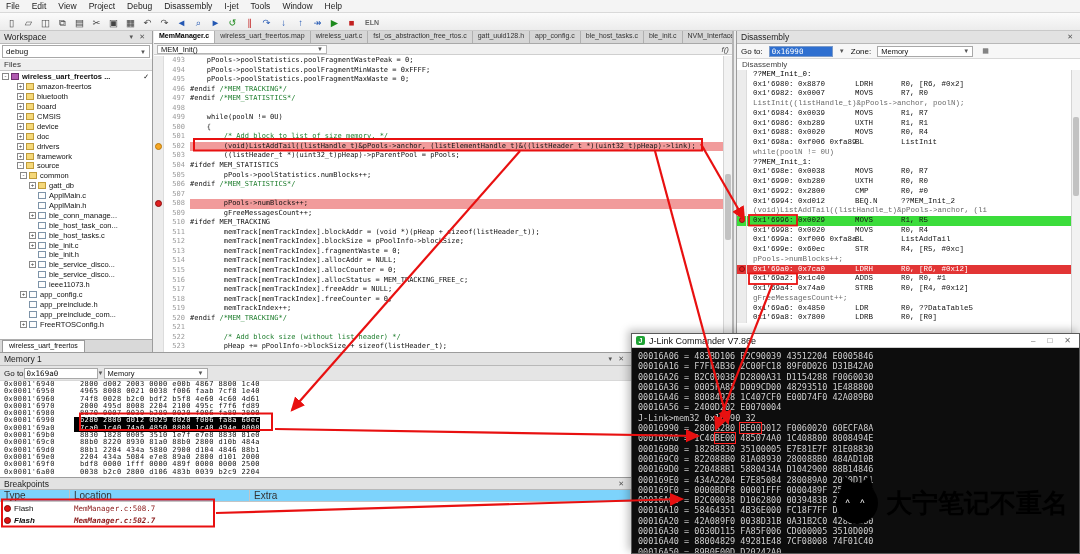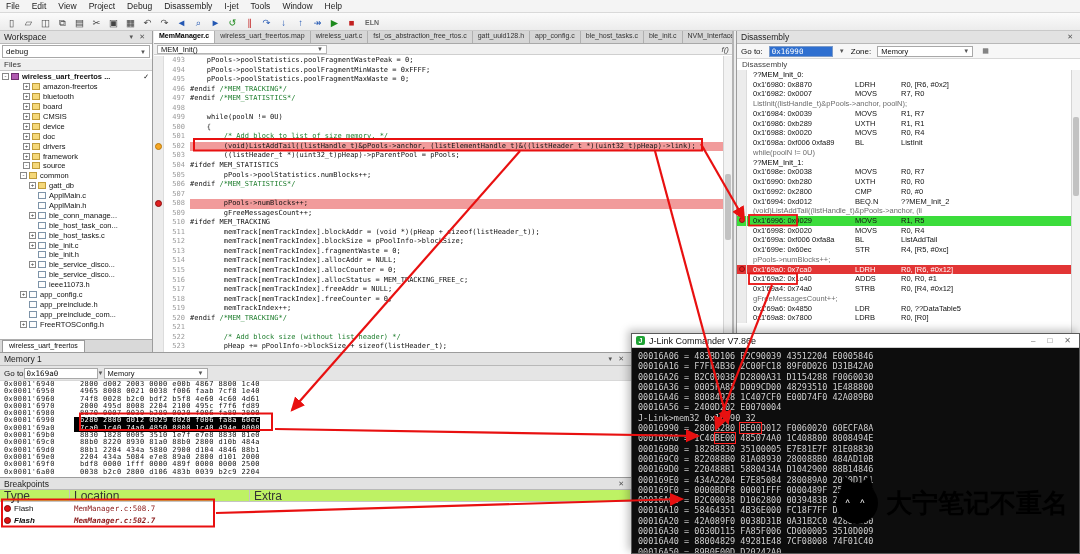--- a/index.html
+++ b/index.html
@@ -22,21 +22,21 @@
   .pbtn{font-size:7px;color:#555;padding:0 3px}
 
   
   #workspace{position:absolute;left:0;top:31px;width:153px;height:321px;background:#fff;border-right:1px solid #9c9c9c}
   .combo{margin:1px 2px;height:13px;border:1px solid #a8a8a8;background:#fff;display:flex;align-items:center;font-size:8px;padding:0 3px}
   .combo .sp{flex:1}
   .carr{font-size:6px;color:#555}
   .fhdr{height:12px;background:#efefef;border-bottom:1px solid #c9c9c9;font-size:8px;display:flex;align-items:center;padding:0 4px;color:#333}
   #tree{position:absolute;left:0;top:39px;bottom:13px;right:0;overflow:hidden;padding-top:2px}
   .trow{display:flex;align-items:center;height:9.9px;font-size:7.5px;white-space:nowrap;padding-right:3px}
-  .trow.d0{padding-left:2px}.trow.d1{padding-left:23px}.trow.d2{padding-left:20px}.trow.d3{padding-left:29px}
+  .trow.d0{padding-left:2px}.trow.d1{padding-left:17px}.trow.d2{padding-left:20px}.trow.d3{padding-left:29px}
   .exp{width:7px;height:7px;border:1px solid #888;background:#fff;font-size:6px;line-height:5px;text-align:center;color:#333;margin-right:2px;flex:0 0 auto}
   .exp:empty{visibility:hidden}
   .ticon{width:8px;height:7px;margin-right:3px;flex:0 0 auto;border:1px solid #8a8a6a}
   .ticon.folder{background:#f5d87a;border-color:#c09c3a}
   .ticon.file{background:#fdfdfd;border-color:#7d93a8}
   .ticon.project{background:#b05ab0;border-color:#6e2e6e}
   .tlabel{overflow:hidden;text-overflow:ellipsis}
   .tlabel.bold{font-weight:bold}
   .tchk{margin-left:auto;color:#111;font-size:7px}
   #wstabs{position:absolute;left:0;bottom:0;width:100%;height:13px;background:#d9d9d9;border-top:1px solid #adadad;display:flex}
@@ -65,21 +65,21 @@
   .vsb .thumb{position:absolute;left:1px;width:6px;background:#c2c2c2;border-radius:2px}
 
   
   #disasm{position:absolute;left:736px;top:31px;width:344px;height:302px;background:#fff;border-left:1px solid #9c9c9c}
   #dgoto{height:15px;border-bottom:1px solid #d8d8d8;display:flex;align-items:center;font-size:8px;padding:0 4px;gap:6px;background:#f7f7f7}
   .ginput{height:11px;border:1px solid #7a9ac9;font-size:7.5px;font-family:"DejaVu Sans Mono",monospace;padding:4px 2px;background:#2e6fd0;color:#fff;width:64px}
   .ginput.plain{background:#fff;color:#000;border-color:#a8a8a8;width:74px}
   .gsel{height:11px;border:1px solid #a8a8a8;background:#fff;font-size:7.5px;display:flex;align-items:center;padding:0 3px;width:96px}
   .gsel .sp{flex:1}
   #dinner{height:11px;font-size:8px;color:#444;padding:0 5px;display:flex;align-items:center}
-  #dlines{position:absolute;left:0;top:39px;right:9px;bottom:0;overflow:hidden;font-family:Liberation Sans, sans-serif;font-size:7.5px}
+  #dlines{position:absolute;left:0;top:39px;right:9px;bottom:0;overflow:hidden;font-family:Liberation Mono, monospace;font-size:7.5px}
   .dl{display:flex;height:9.74px;line-height:9.74px;white-space:pre}
   .dl .dmargin{width:10px;background:#ececec;border-right:1px solid #dcdcdc;flex:0 0 auto}
   .dl .dmargin .dot{width:6px;height:6px}
   .dfull{padding-left:6px}
   .dfull:empty,.da:empty,.dm:empty,.do:empty{display:none}
   .dfull.src{color:#6b6b6b}
   .dfull.lbl{color:#000}
   .da{width:108px;padding-left:6px;flex:0 0 auto}
   .dm{width:46px;flex:0 0 auto}
   .do{flex:1}
@@ -92,21 +92,21 @@
   #memory{position:absolute;left:0;top:352px;width:632px;height:125px;background:#fff;border-top:1px solid #9c9c9c;border-right:1px solid #9c9c9c}
   #mgoto{height:15px;border-bottom:1px solid #d8d8d8;background:#e5e5e5;display:flex;align-items:center;font-size:8px;padding:0 4px}
   #mrows{position:absolute;left:0;top:28px;right:0;bottom:0;overflow:hidden;font-family:"DejaVu Sans Mono",monospace;font-size:7px;letter-spacing:.4px}
   .mrow{display:flex;height:7.3px;line-height:7.3px;white-space:pre}
   .maddr{width:74px;padding-left:4px;color:#222;flex:0 0 auto}
   .mhex{padding-left:6px}
   .mhex.sel{background:#000;color:#fff}
 
   
   #bpts{position:absolute;left:0;top:477px;width:632px;height:77px;background:#fff;border-top:1px solid #9c9c9c;border-right:1px solid #9c9c9c}
-  #bphdr{height:12px;display:flex;background:#bef264;border-bottom:1px solid #c4c4c4;font-size:12px;color:#333}
+  #bphdr{height:12px;display:flex;background:#7dd3fc;border-bottom:1px solid #c4c4c4;font-size:10px;color:#333}
   #bphdr .c{padding:0 4px;border-right:1px solid #c4c4c4;display:flex;align-items:center}
   .cw-type{width:70px}.cw-loc{width:180px}.cw-extra{flex:1}
   .bprow{height:12px;display:flex;align-items:center;font-size:8px}
   .bprow .c{padding:0 4px;display:flex;align-items:center;gap:3px}
   .bpcirc{width:7px;height:7px;border-radius:50%;background:#dd1111;border:1px solid #7d0808;flex:0 0 auto}
   .bploc{color:#8b1a1a;font-family:"DejaVu Sans Mono",monospace;font-size:7.5px}
   .bprow.it{font-style:italic;font-weight:bold}
 
   
   #jlink{position:absolute;left:631px;top:333px;width:449px;height:221px;z-index:40;border:1px solid #5a5a5a;box-shadow:-3px -3px 8px rgba(0,0,0,.25)}

